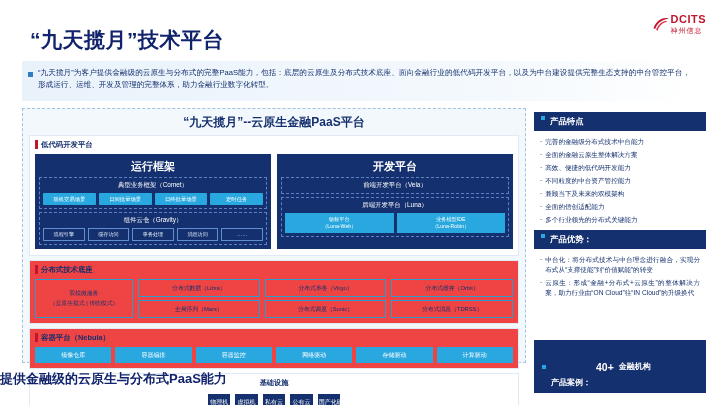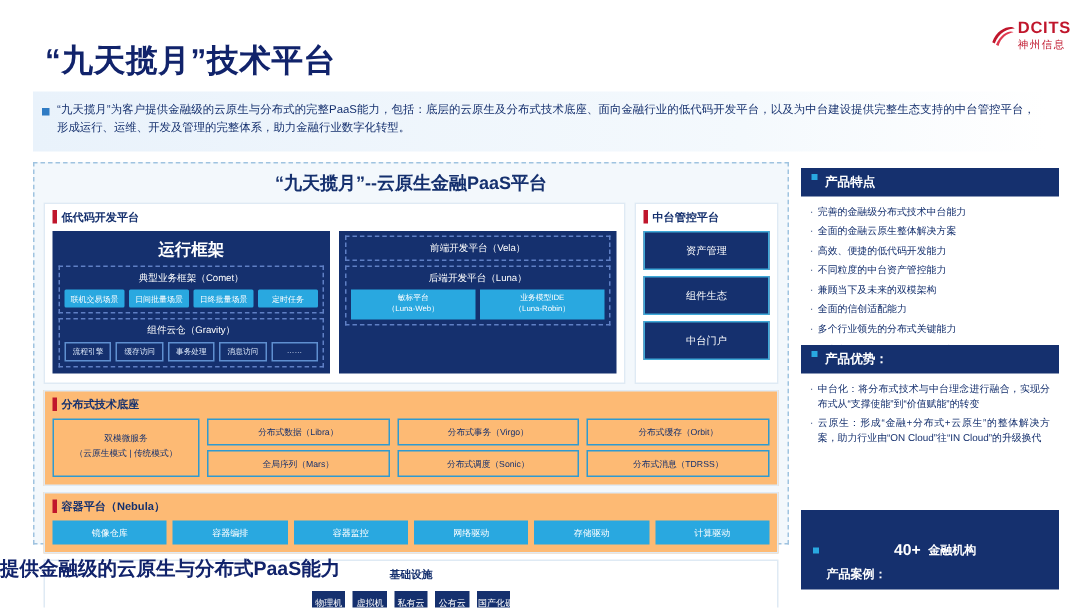--- a/index.html
+++ b/index.html
@@ -11,21 +11,21 @@
     overflow: hidden;
   }
 
   
   #header { position: absolute; left: 0; top: 0; width: 720px; height: 58px; }
   #page-title {
     position: absolute; left: 30px; top: 26px;
     font-size: 21px; font-weight: bold; color: #11236b; letter-spacing: .5px;
     white-space: nowrap;
   }
-  #logo { position: absolute; right: 6px; top: 14px; display: flex; align-items: center; gap: 0; }
+  #logo { position: absolute; right: 14px; top: 14px; display: flex; align-items: center; gap: 0; }
   #logo-mark { width: 20px; height: 20px; }
   #logo-text { display: flex; flex-direction: column; line-height: 1; }
   #logo-en { font-size: 11px; font-weight: bold; color: #c0162c; letter-spacing: .5px; }
   #logo-cn { font-size: 7px; color: #c0162c; letter-spacing: 1px; margin-top: 2px; }
 
   
   #intro {
     position: absolute; left: 22px; top: 61px; width: 676px; height: 40px;
     background: linear-gradient(to right, #e9f2fb, #f4f9fd 70%, #ffffff);
     display: flex; padding: 6px 8px 0 6px;
@@ -37,21 +37,21 @@
   #diagram {
     position: absolute; left: 22px; top: 108px; width: 504px; height: 255px;
     background: #f3f8fc;
     border: 1px dashed #9fc3e0;
   }
   #diagram-title {
     text-align: center; font-size: 12px; font-weight: bold; color: #15306e;
     padding: 5px 0 4px 0;
   }
   .white-card {
-    background: #fdba74; border: 1px solid #dfeaf4; margin: 0 6px 4px 6px; padding: 4px 5px 5px 5px;
+    background: #ef4444; border: 1px solid #dfeaf4; margin: 0 6px 4px 6px; padding: 4px 5px 5px 5px;
   }
   .sec-head { display: flex; align-items: flex-start; gap: 3px; margin-bottom: 4px; }
   .sec-bar { width: 3px; height: 9px; background: #c0162c; flex: 0 0 auto; }
   .sec-title { font-size: 7.4px; font-weight: bold; color: #15306e; white-space: nowrap; }
 
   
   #row-top { display: flex; gap: 6px; margin: 0 6px 4px 6px; }
   #lowcode { background: #ffffff; border: 1px solid #dfeaf4; padding: 4px 5px 6px 5px; flex: 1 1 auto; }
   #lowcode-cols { display: flex; gap: 6px; }
   .navy-panel { background: #15306e; padding: 3px 4px 4px 4px; flex: 1 1 0; }
@@ -191,20 +191,21 @@
               <div class="tag-outline">流程引擎</div>
               <div class="tag-outline">缓存访问</div>
               <div class="tag-outline">事务处理</div>
               <div class="tag-outline">消息访问</div>
               <div class="tag-outline">……</div>
             </div>
           </div>
         </div>
 
         <div class="navy-panel">
+          <div class="navy-panel-title">开发平台</div>
 
           <div class="dashed-group">
             <div class="group-label" style="padding-bottom:0">前端开发平台（Vela）</div>
           </div>
 
           <div class="dashed-group">
             <div class="group-label">后端开发平台（Luna）</div>
             <div class="tag-row">
               <div class="tag-cyan2">
                 <div>敏标平台</div>
@@ -214,29 +215,20 @@
                 <div>业务模型IDE</div>
                 <div>（Luna-Robin）</div>
               </div>
             </div>
           </div>
         </div>
 
       </div>
     </div>
 
-    <div id="midctl">
-      <div class="sec-head">
-        <span class="sec-bar"></span>
-        <span class="sec-title">中台管控平台</span>
-      </div>
-      <div class="midctl-box">资产管理</div>
-      <div class="midctl-box">组件生态</div>
-      <div class="midctl-box">中台门户</div>
-    </div>
   </div>
 
   <div class="white-card">
     <div class="sec-head">
       <span class="sec-bar"></span>
       <span class="sec-title">分布式技术底座</span>
     </div>
     <div id="base-grid">
       <div id="base-dual">
         <div>双模微服务</div>

